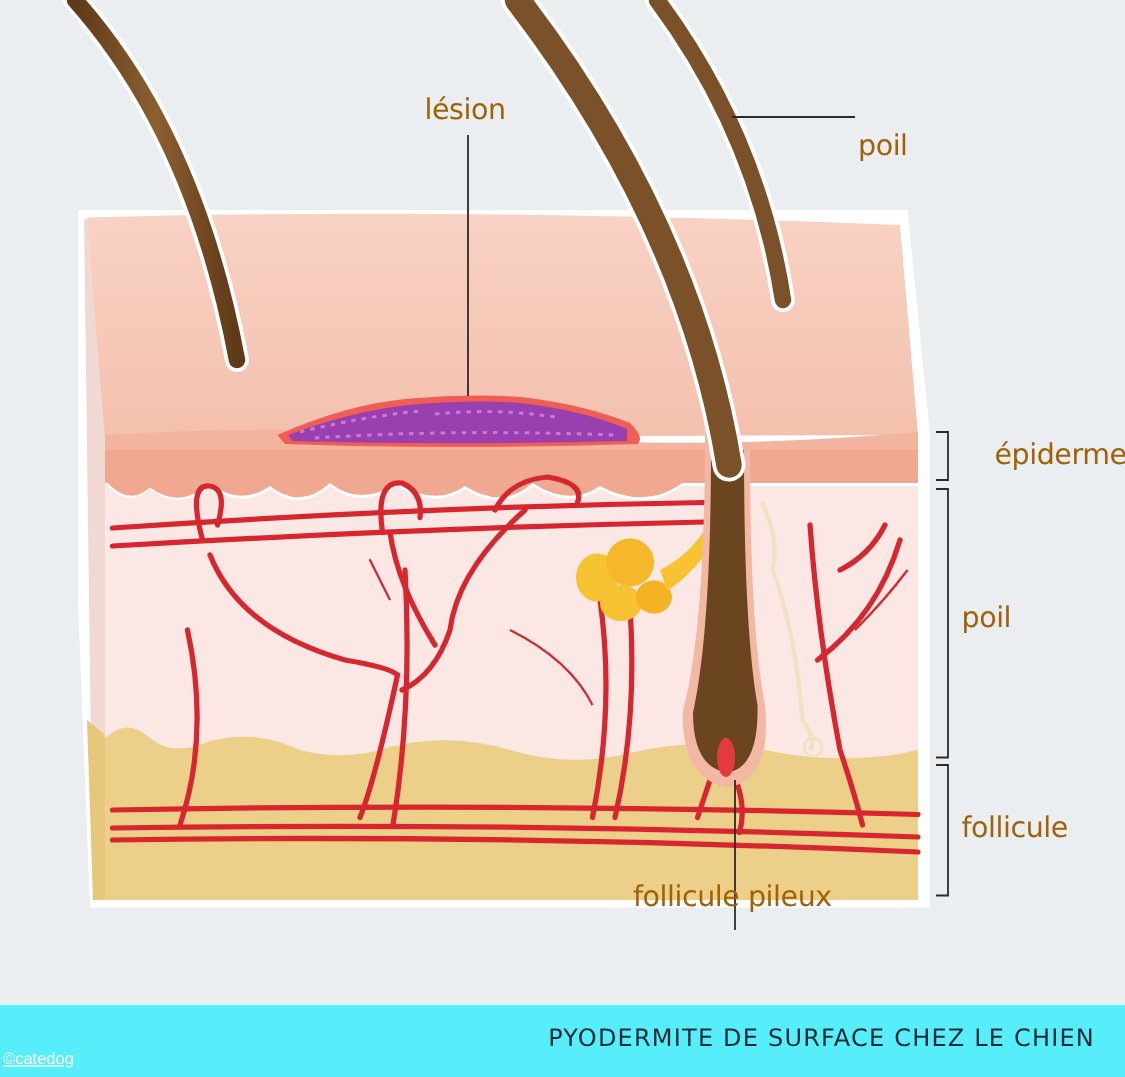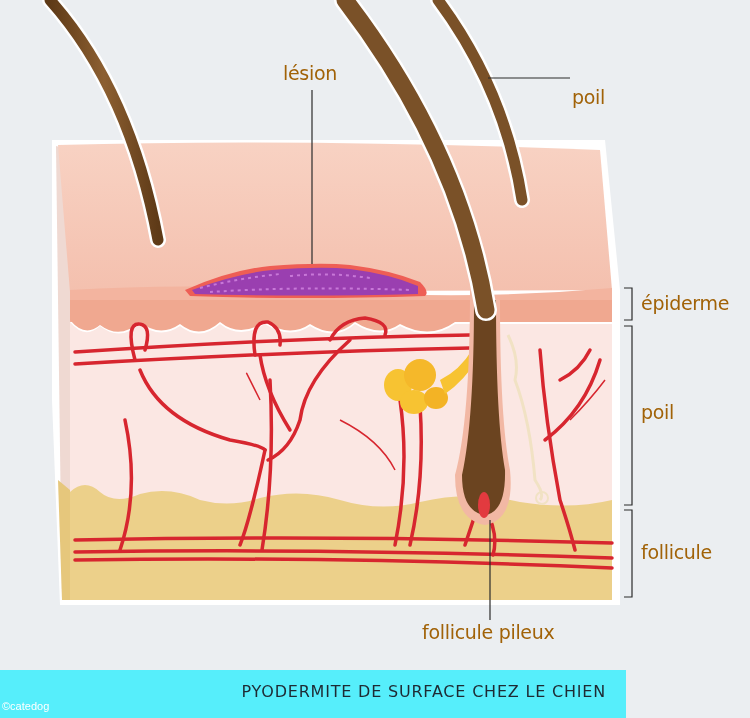--- a/index.html
+++ b/index.html
@@ -1,21 +1,21 @@
 <!DOCTYPE html>
 <html><head>
 <meta charset="utf-8">
 <style>
   html,body{margin:0;padding:0;}
   body{width:750px;height:718px;background:#ebeef1;position:relative;overflow:hidden;font-family:"DejaVu Sans","Liberation Sans",sans-serif;}
   #illustration{position:absolute;left:0;top:0;width:750px;height:670px;}
   .label{position:absolute;font-size:19px;color:#a16207;font-weight:400;letter-spacing:-0.3px;}
-  .footer{position:absolute;left:0;top:670px;width:626px;height:48px;background:#56eefb;}
+  .footer{position:absolute;left:0;top:670px;width:750px;height:48px;background:#56eefb;}
   .footer-title{position:absolute;right:20px;top:12px;font-size:16px;color:#1e2a33;letter-spacing:0.8px;font-family:"DejaVu Sans","Liberation Sans",sans-serif;}
-  .footer-copy{position:absolute;left:2px;top:30px;font-size:11px;color:#ffffff;font-family:"Liberation Sans",sans-serif;}
+  .footer-copy{position:absolute;left:2px;top:30px;font-size:11px;color:#ffffff;font-family:"Liberation Sans",sans-serif;text-decoration:underline;}
 </style>
 </head>
 <body>
 
 <svg id="illustration" viewBox="0 0 750 670" xmlns="http://www.w3.org/2000/svg">
   <defs>
     <linearGradient id="topGrad" x1="0" y1="0" x2="0" y2="1">
       <stop offset="0" stop-color="#f8d2c3"></stop>
       <stop offset="1" stop-color="#f4c0ae"></stop>
     </linearGradient>
@@ -109,21 +109,21 @@
 
   <g stroke="#2b2b2b" stroke-width="1.2" fill="none">
     <path d="M624,288 L632,288 L632,320 L624,320"></path>
     <path d="M624,326 L632,326 L632,505 L624,505"></path>
     <path d="M624,510 L632,510 L632,597 L624,597"></path>
   </g>
 </svg>
 
 <div class="label" style="left:283px;top:62px;">lésion</div>
 <div class="label" style="left:572px;top:62px;margin-top:24px;">poil</div>
-<div class="label" style="left:641px;top:292px;">épiderme</div>
+<div class="label" style="left:663px;top:292px;">épiderme</div>
 <div class="label" style="left:641px;top:401px;">poil</div>
 <div class="label" style="left:641px;top:541px;">follicule</div>
-<div class="label" style="left:422px;top:621px;">follicule pileux</div>
+<div class="label" style="left:422px;top:587px;">follicule pileux</div>
 
 <div class="footer">
   <div class="footer-title">PYODERMITE DE SURFACE CHEZ LE CHIEN</div>
   <div class="footer-copy">©catedog</div>
 </div>
 
 </body></html>

